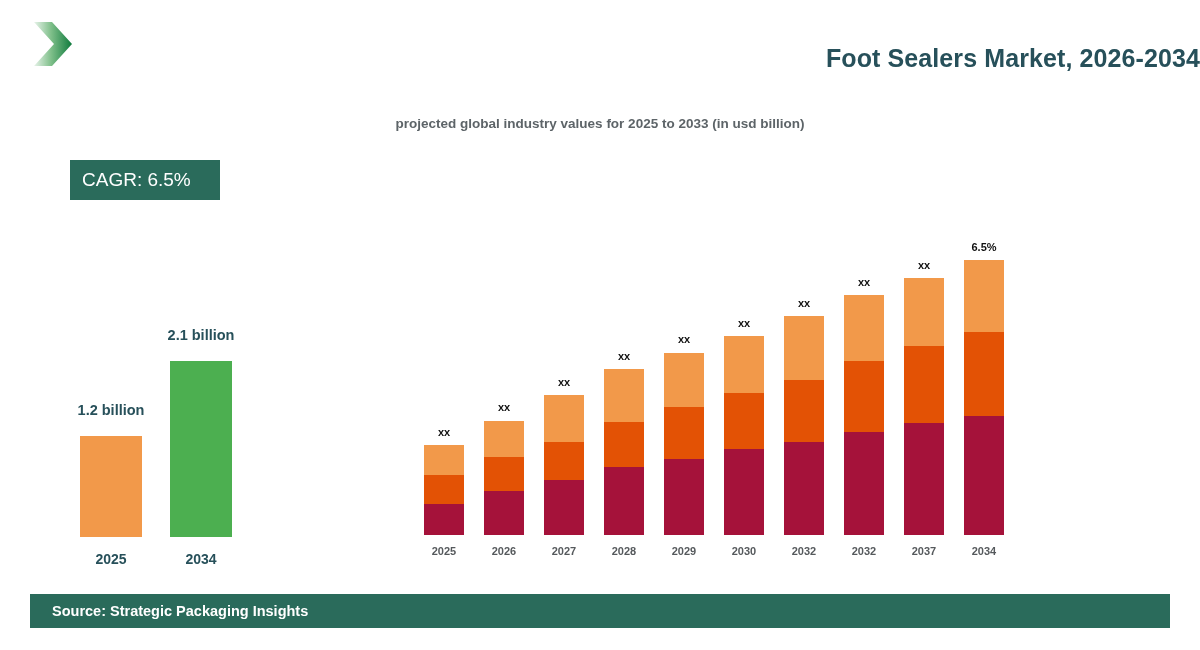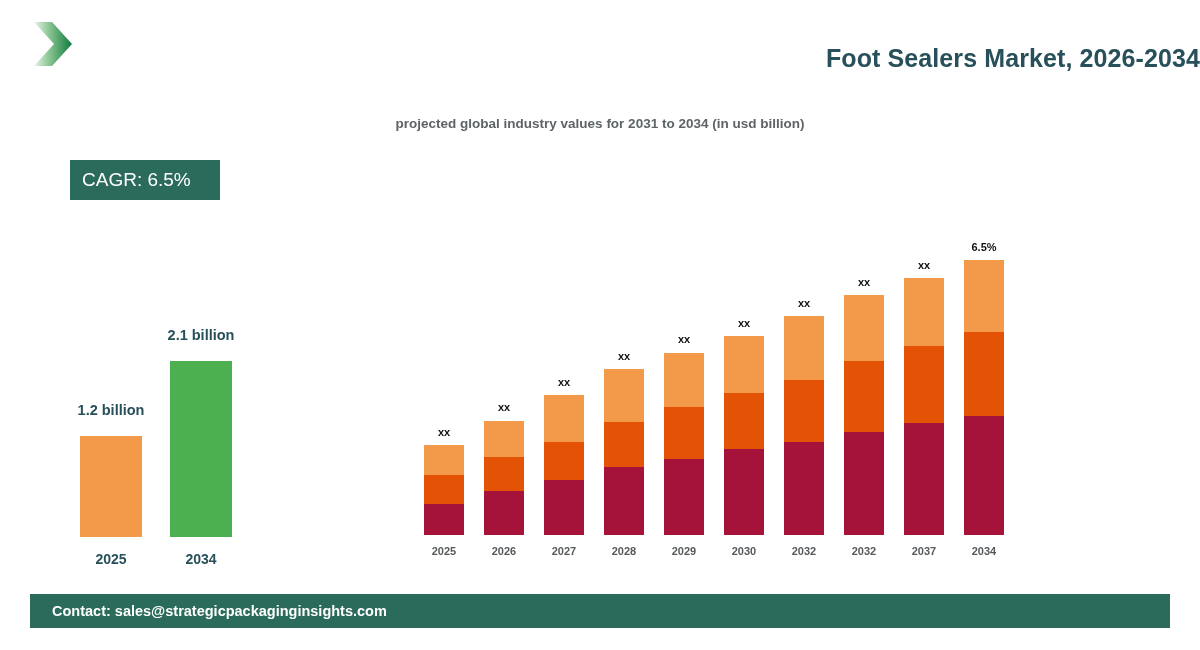--- a/index.html
+++ b/index.html
@@ -209,21 +209,21 @@
           <stop offset="45%" stop-color="#7FBF8A"></stop>
           <stop offset="100%" stop-color="#0E7A3C"></stop>
         </linearGradient>
       </defs>
       <path d="M4,4 L22,4 L42,26 L22,48 L4,48 L24,26 Z" fill="url(#chevGrad)"></path>
     </svg>
   </div>
 </div>
 
 <div id="chart-title">Foot Sealers Market, 2026-2034</div>
-<div id="chart-subtitle">projected global industry values for 2031 to 2034 (in usd billion)</div>
+<div id="chart-subtitle">projected global industry values for 2025 to 2033 (in usd billion)</div>
 
 <div id="cagr-badge">
   <span>CAGR: 6.5%</span>
 </div>
 
 <div id="compare-panel">
   <div class="cmp-group" id="cmp-2025">
     <div class="cmp-value" id="cmp-val-2025" style="bottom: 152px;">1.2 billion</div>
     <div class="cmp-bar" id="cmp-bar-2025" style="height: 101px; background: rgb(242, 153, 74);"></div>
     <div class="cmp-year">2025</div>
@@ -322,14 +322,14 @@
         <div class="seg-top" style="height: 72px; background: rgb(242, 153, 74);"></div>
         <div class="seg-mid" style="height: 84px; background: rgb(227, 82, 5);"></div>
         <div class="seg-bottom" style="height: 119px; background: rgb(165, 18, 58);"></div>
       </div>
       <div class="sb-toplabel" style="bottom: 307px; color: rgb(17, 17, 17);">6.5%</div>
       <div class="sb-year" style="color: rgb(85, 89, 92);">2034</div>
     </div>
   </div>
 
 <div id="footer-bar">
-  <span class="footer-text">Contact: sales@strategicpackaginginsights.com</span>
+  <span class="footer-text">Source: Strategic Packaging Insights</span>
 </div>
 
 </body></html>

